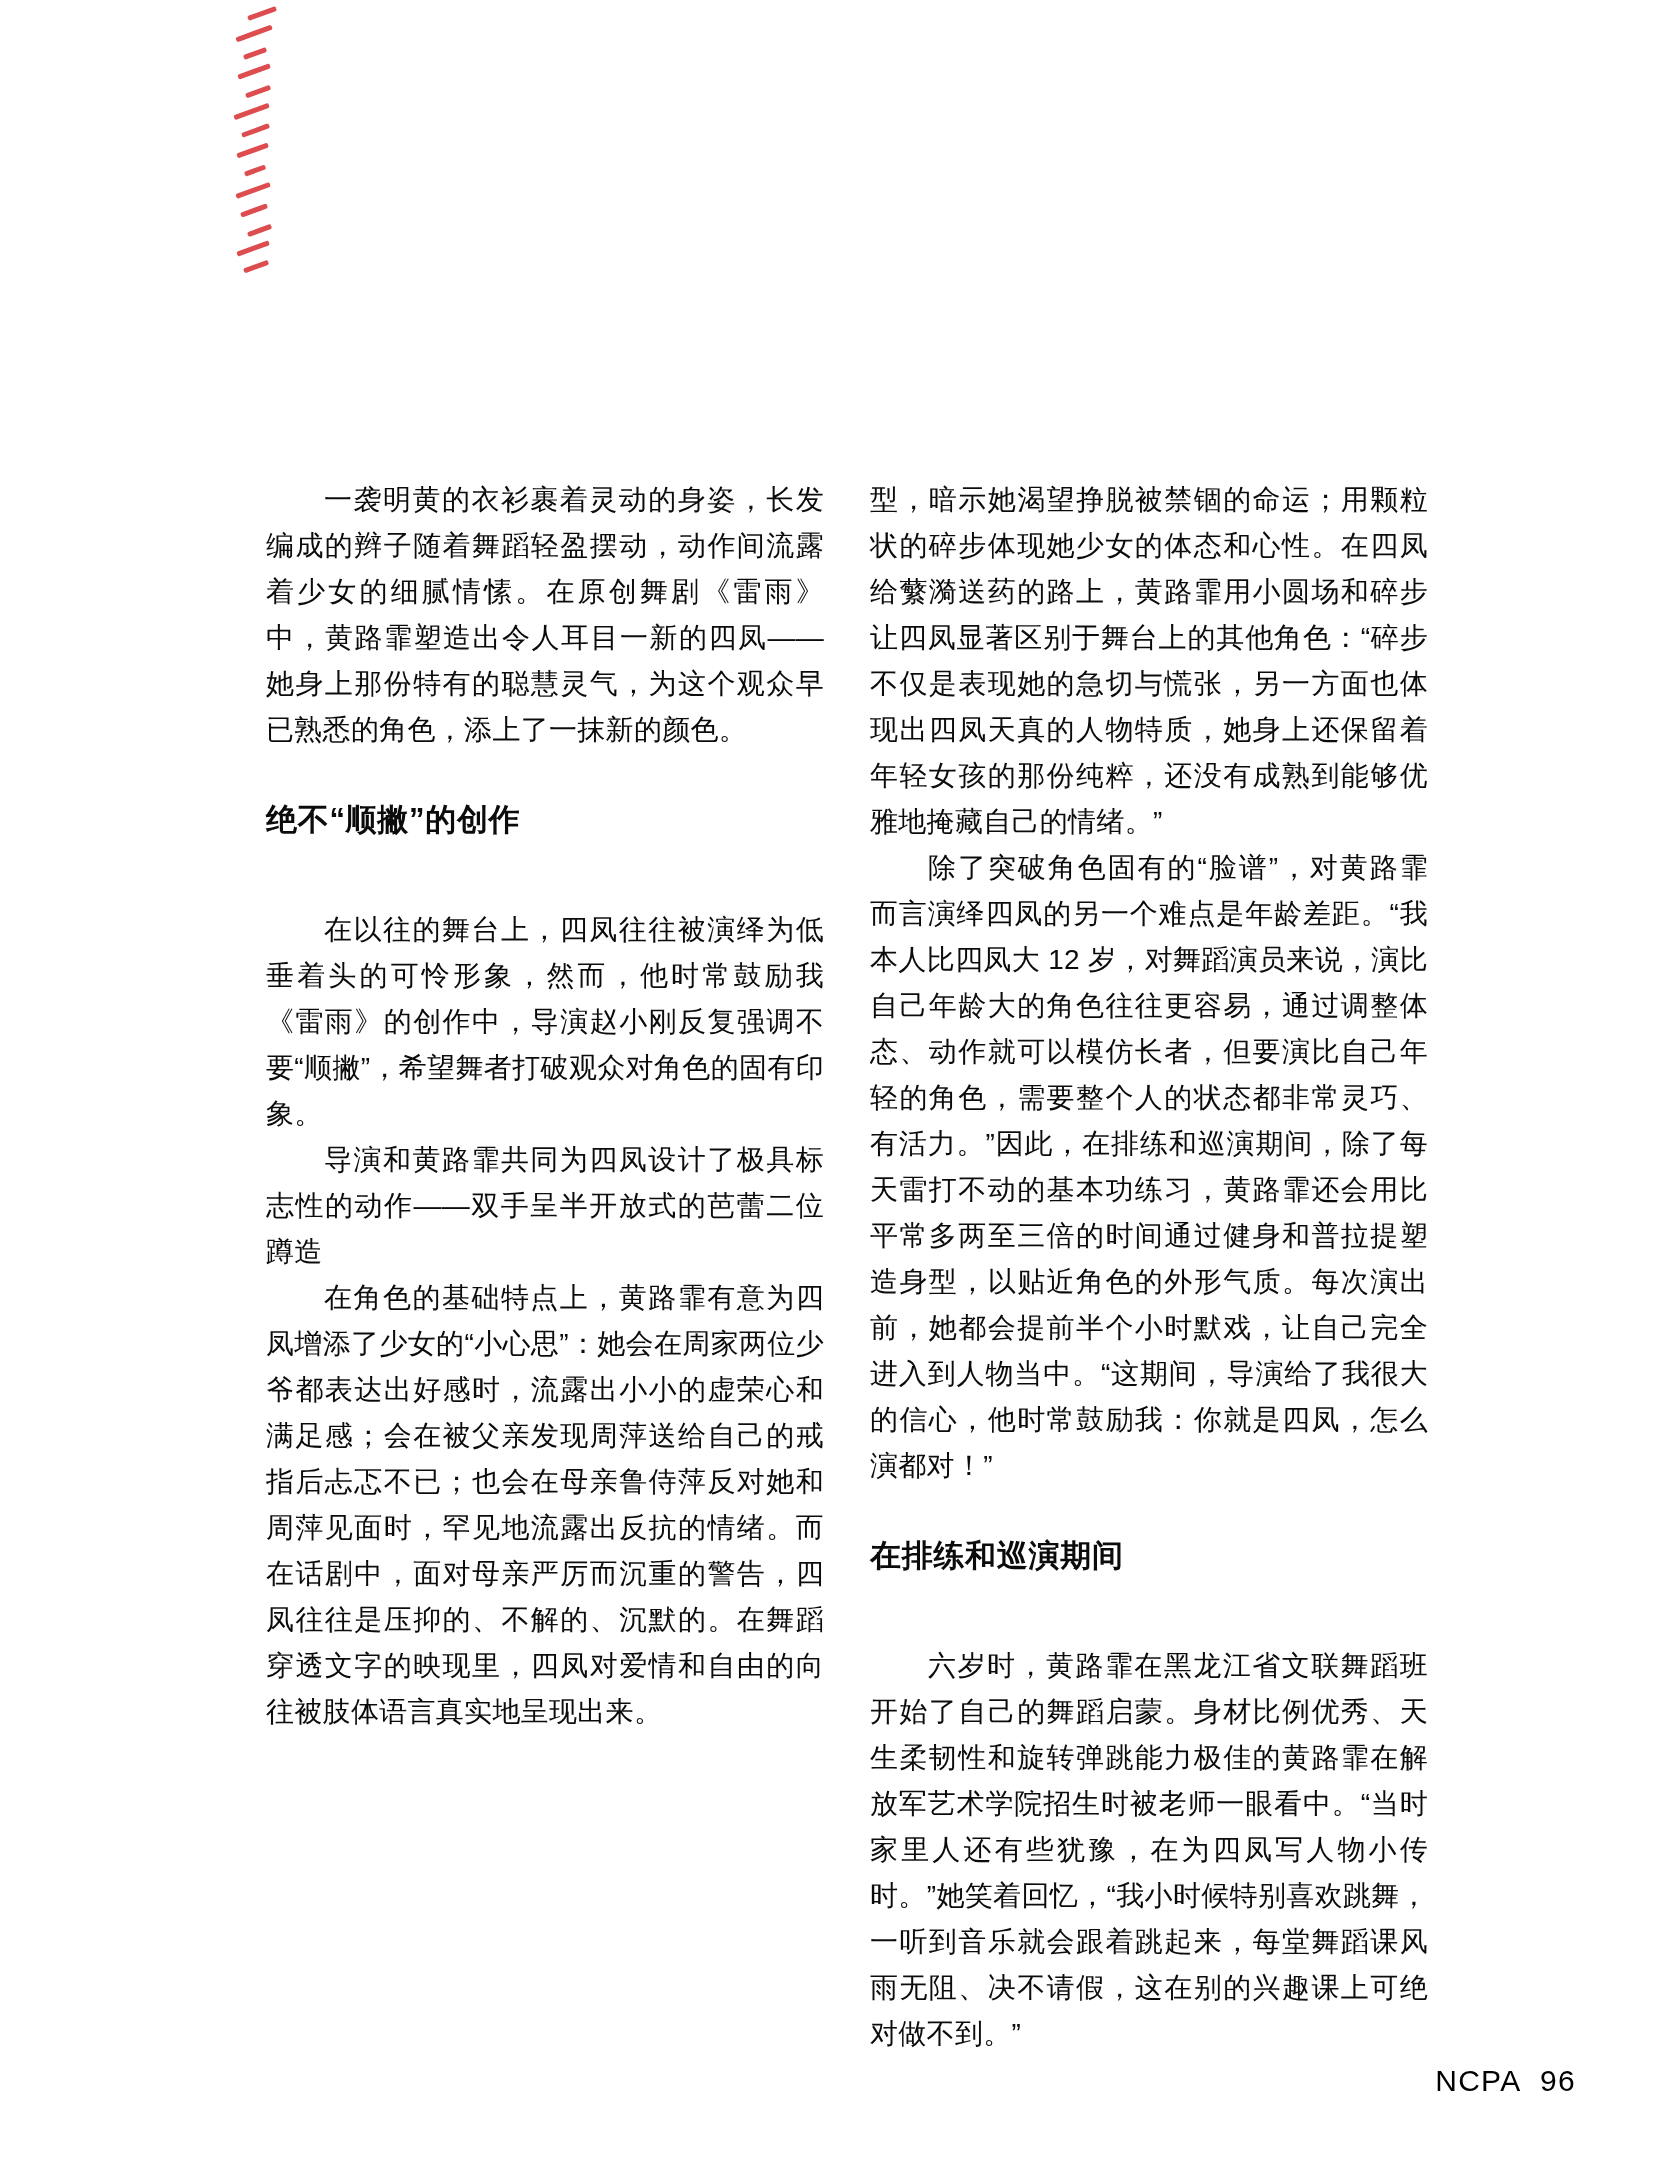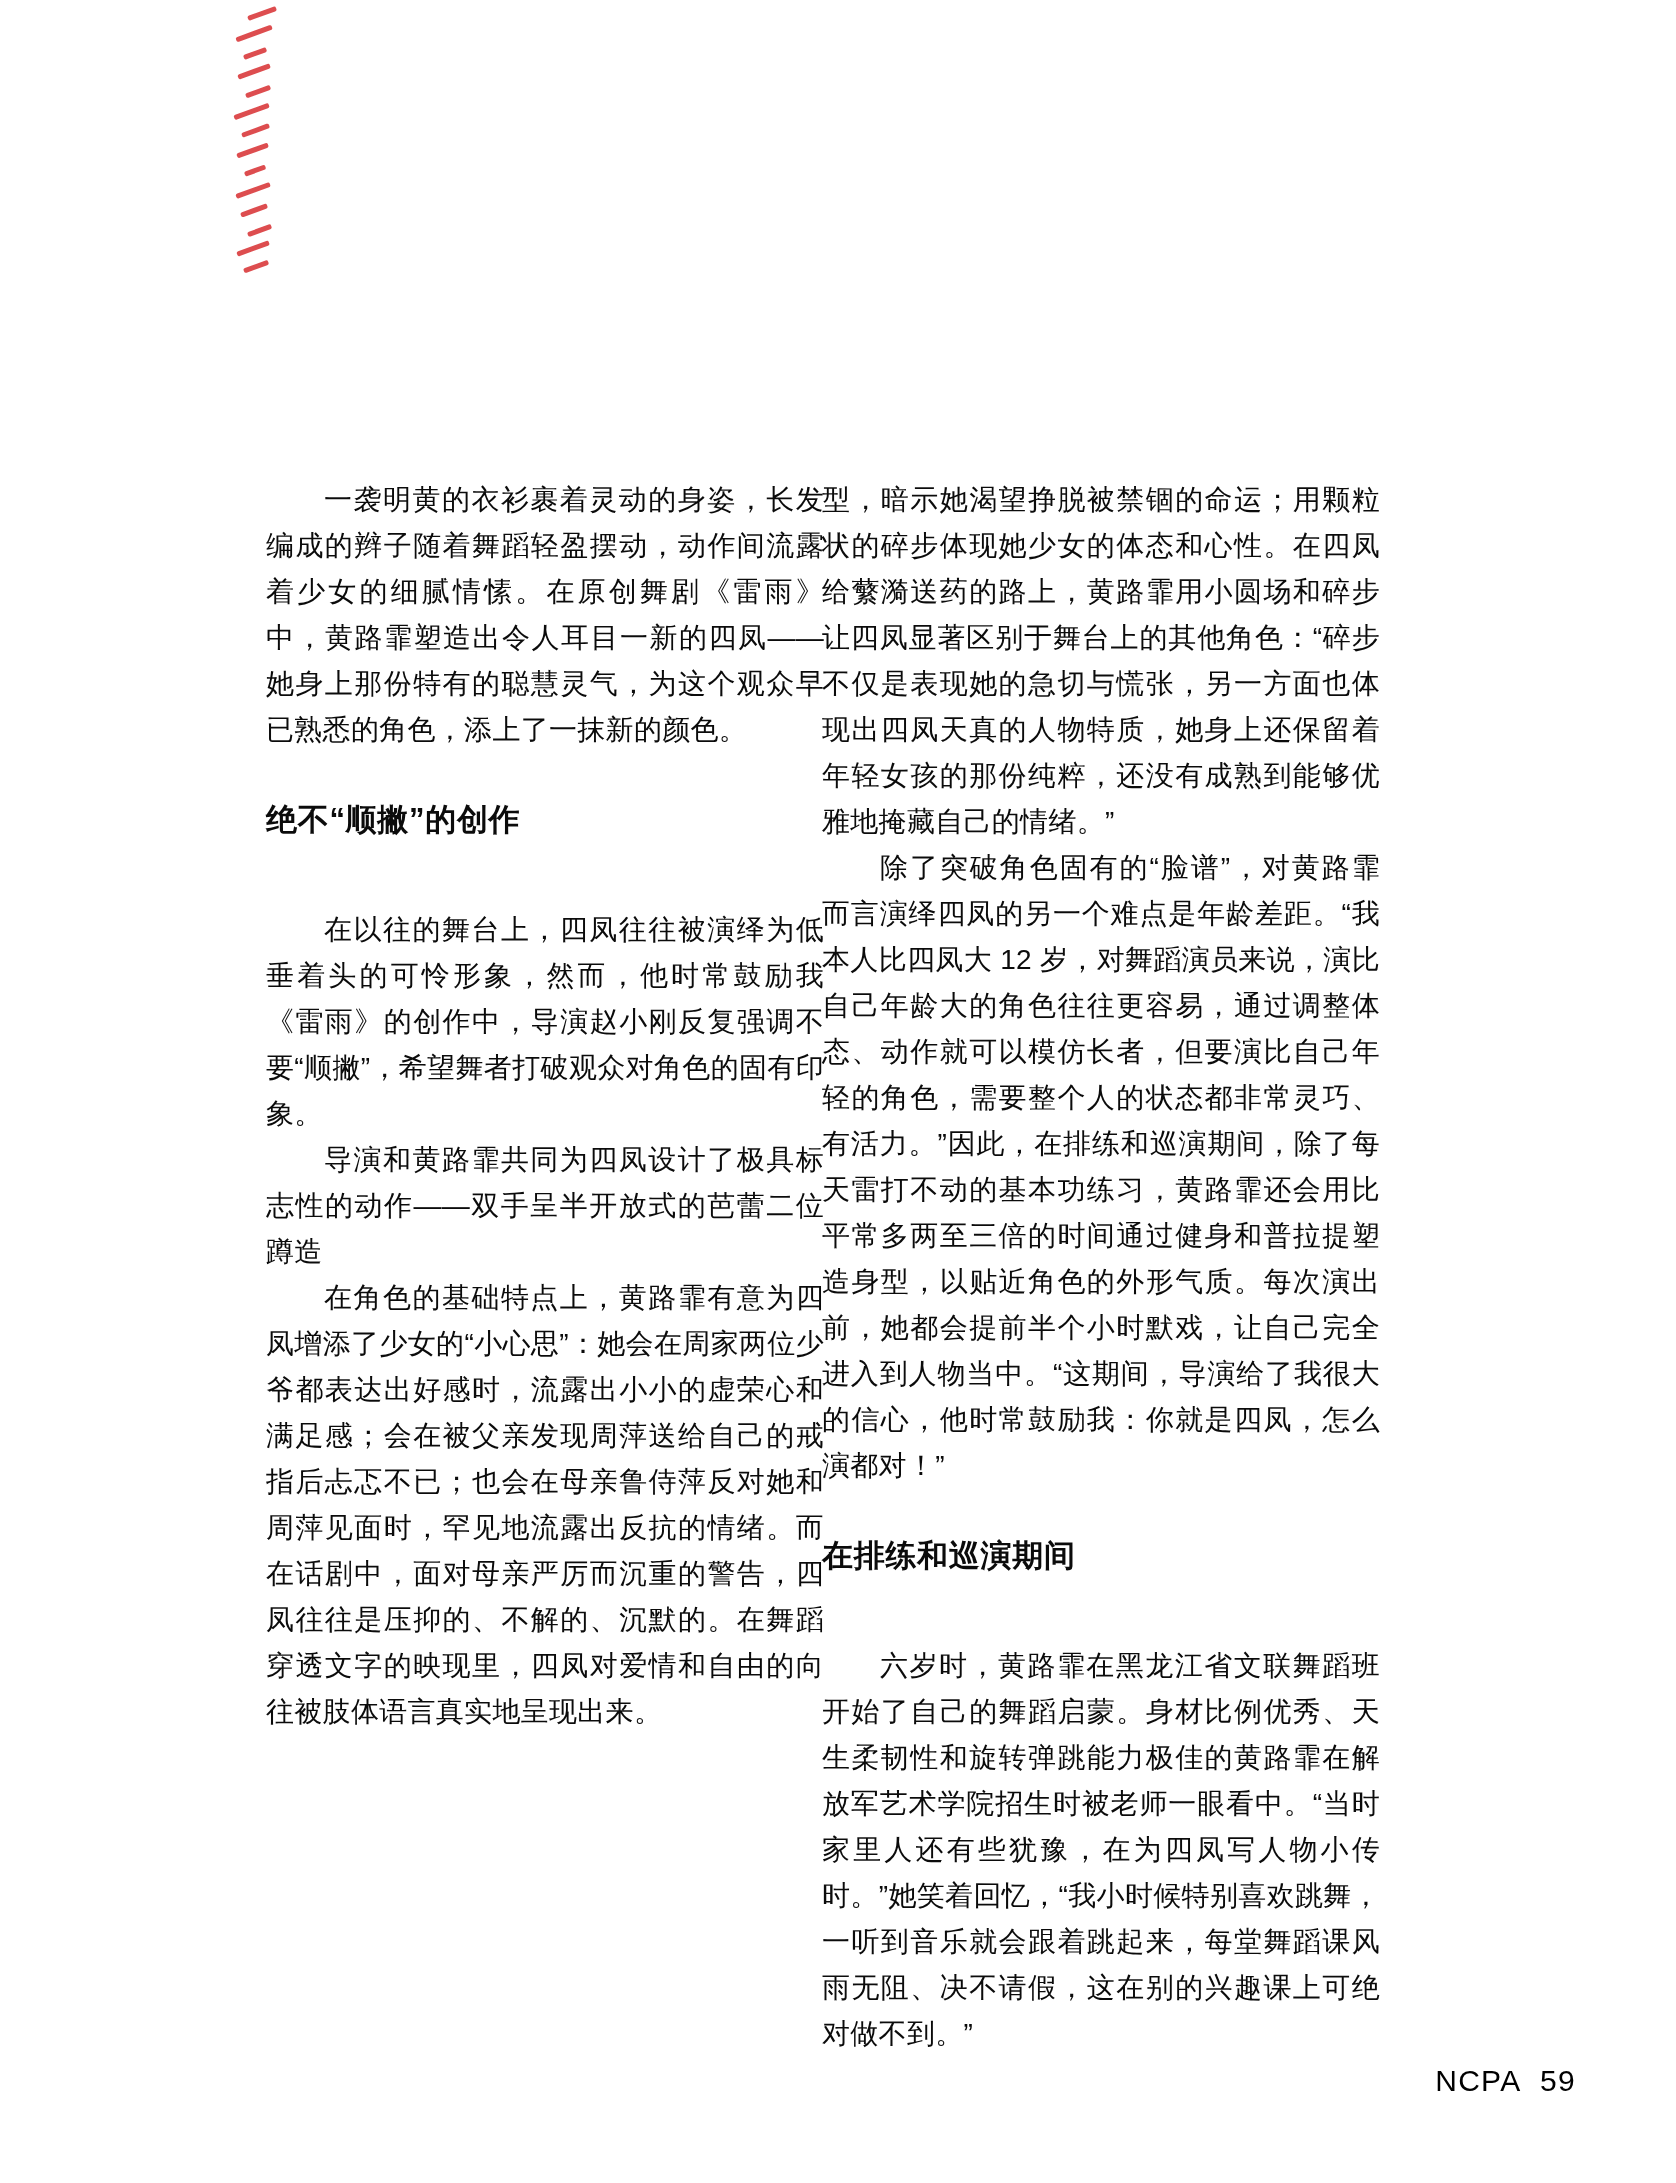--- a/index.html
+++ b/index.html
@@ -17,21 +17,21 @@
     top:477px;
     width:558px;
     font-size:28px;
     line-height:46px;
     text-align:justify;
     text-align-last:left;
     color:#0b0b0b;
     letter-spacing:0.3px;
   }
   .col-left{left:266px;}
-  .col-right{left:822px;}
+  .col-right{left:870px;}
   .column p{margin:0;}
   .column p.indent{text-indent:58px;}
   .column h2{
     font-size:31px;
     line-height:46px;
     font-weight:bold;
     margin:44px 0 64px 0;
     letter-spacing:0.7px;
     text-align:right;
   }
@@ -91,17 +91,17 @@
     </div>
 
   <div class="column col-right">
       <p>型，暗示她渴望挣脱被禁锢的命运；用颗粒状的碎步体现她少女的体态和心性。在四凤给蘩漪送药的路上，黄路霏用小圆场和碎步让四凤显著区别于舞台上的其他角色：“碎步不仅是表现她的急切与慌张，另一方面也体现出四凤天真的人物特质，她身上还保留着年轻女孩的那份纯粹，还没有成熟到能够优雅地掩藏自己的情绪。”</p>
       <p class="indent">除了突破角色固有的“脸谱”，对黄路霏而言演绎四凤的另一个难点是年龄差距。“我本人比四凤大 12 岁，对舞蹈演员来说，演比自己年龄大的角色往往更容易，通过调整体态、动作就可以模仿长者，但要演比自己年轻的角色，需要整个人的状态都非常灵巧、有活力。”因此，在排练和巡演期间，除了每天雷打不动的基本功练习，黄路霏还会用比平常多两至三倍的时间通过健身和普拉提塑造身型，以贴近角色的外形气质。每次演出前，她都会提前半个小时默戏，让自己完全进入到人物当中。“这期间，导演给了我很大的信心，他时常鼓励我：你就是四凤，怎么演都对！”</p>
       <h2>在排练和巡演期间</h2>
       <p class="indent">六岁时，黄路霏在黑龙江省文联舞蹈班开始了自己的舞蹈启蒙。身材比例优秀、天生柔韧性和旋转弹跳能力极佳的黄路霏在解放军艺术学院招生时被老师一眼看中。“当时家里人还有些犹豫，在为四凤写人物小传时。”她笑着回忆，“我小时候特别喜欢跳舞，一听到音乐就会跟着跳起来，每堂舞蹈课风雨无阻、决不请假，这在别的兴趣课上可绝对做不到。”</p>
     </div>
 
   <div class="footer">
-    <span>NCPA</span><span class="page-number">59</span>
+    <span>NCPA</span><span class="page-number">96</span>
   </div>
 
 </div>
 
 
 </body></html>

